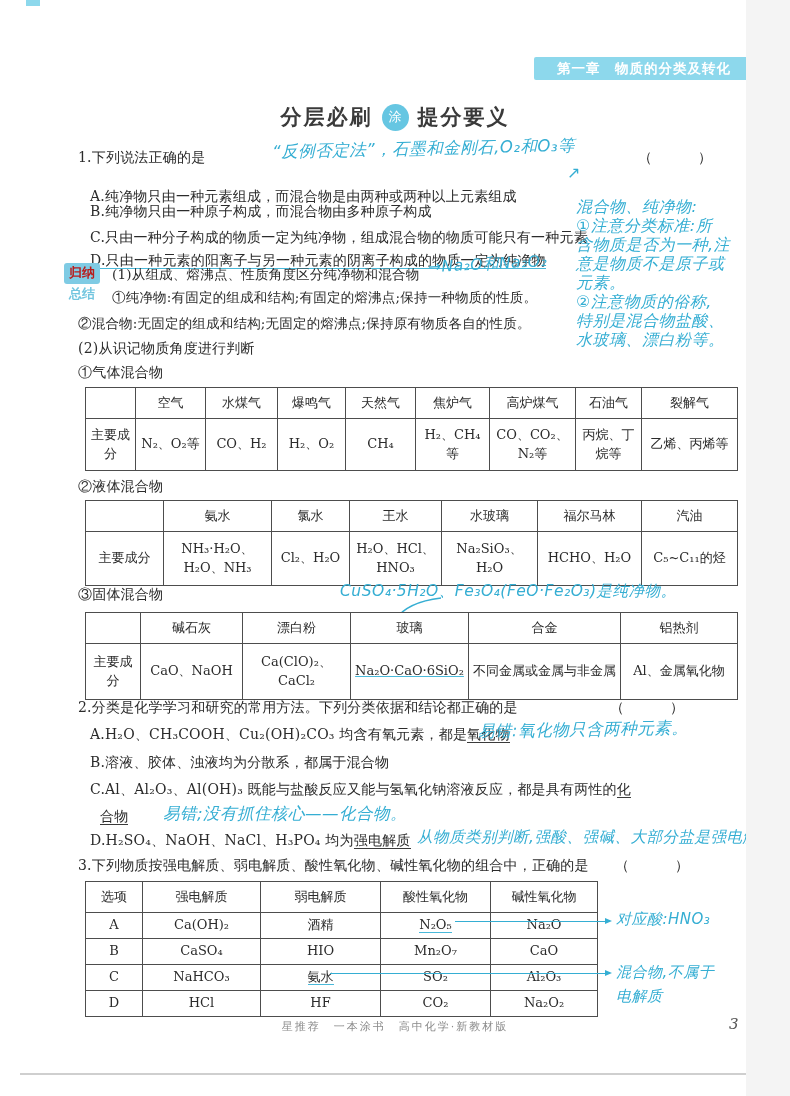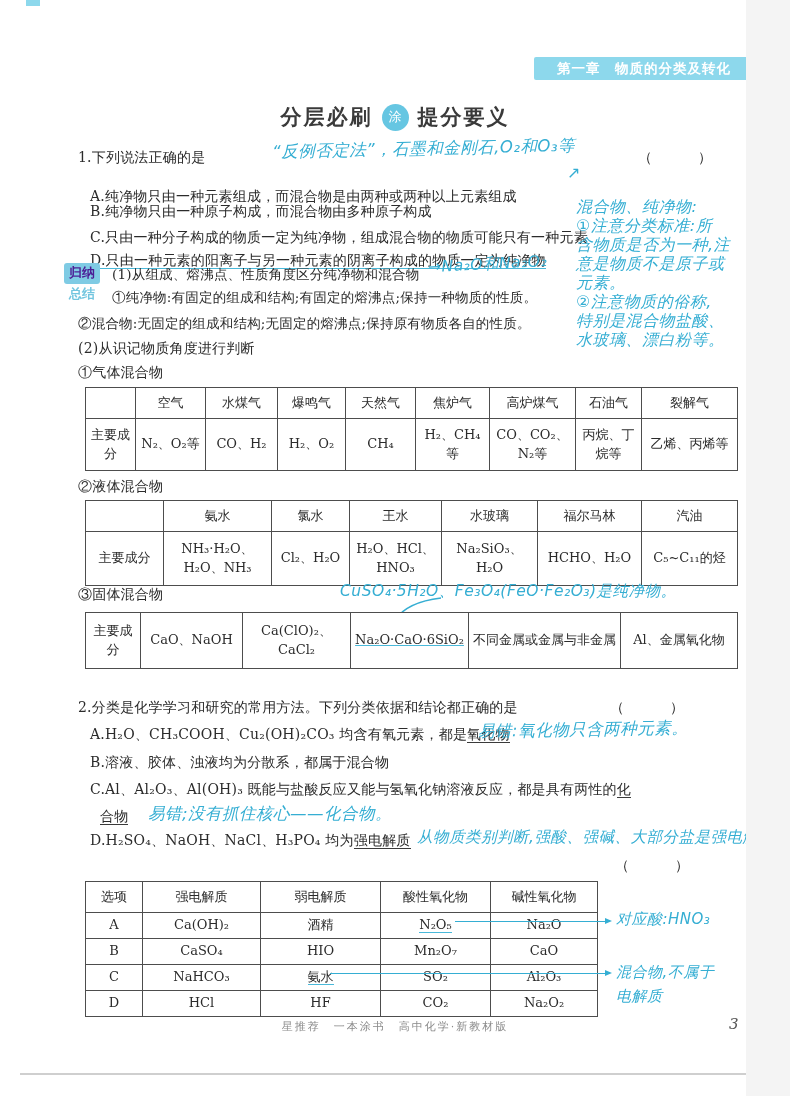--- a/index.html
+++ b/index.html
@@ -25,21 +25,21 @@
   
   .title-row{display:flex;align-items:center;justify-content:center;gap:9px;width:790px;}
   .title-txt{font-family:"DejaVu Sans","Liberation Sans",sans-serif;font-weight:bold;
              font-size:21px;color:#3a3a3a;letter-spacing:2px;}
   .title-circle{width:27px;height:27px;border-radius:50%;background:#66c6e2;color:#fff;
                 display:flex;align-items:center;justify-content:center;font-size:13px;
                 font-family:"DejaVu Sans","Liberation Sans",sans-serif;}
   
   .sum-label{width:36px;text-align:center;font-family:"DejaVu Sans","Liberation Sans",sans-serif;
              font-weight:bold;font-size:13px;line-height:1.45;}
-  .sum-label .top{display:block;background:#7fcbe4;color:#4c1d95;border-radius:3px;padding:1px 2px;}
+  .sum-label .top{display:block;background:#7fcbe4;color:#b91c1c;border-radius:3px;padding:1px 2px;}
   .sum-label .bot{display:block;color:#72c5df;padding-top:1px;}
   
   table.tbl{border-collapse:collapse;table-layout:fixed;background:#fff;}
   table.tbl td{border:1px solid #4d4d4d;text-align:center;vertical-align:middle;
                font-size:13px;padding:2px 2px;line-height:1.45;}
   table.tbl{border:1.5px solid #3b3b3b;}
   td.th{height:26px;}
   
   .arrow-line{height:0;border-top:1.5px solid #35aed3;}
   .arrow-line:after{content:"";position:absolute;right:-7px;top:-4.5px;width:0;height:0;
@@ -179,20 +179,28 @@
   <table class="tbl abs" style="left:85px;top:612px;width:652px;">
     <colgroup>
         <col style="width:55px">
         <col style="width:102px">
         <col style="width:108px">
         <col style="width:118px">
         <col style="width:152px">
         <col style="width:117px">
       </colgroup>
     <tbody>
+        <tr>
+      <td class="th"></td>
+      <td class="th">碱石灰</td>
+      <td class="th">漂白粉</td>
+      <td class="th">玻璃</td>
+      <td class="th">合金</td>
+      <td class="th">铝热剂</td>
+    </tr>
     <tr style="height:56px;">
       <td>主要成分</td>
       <td>CaO、NaOH</td>
       <td>Ca(ClO)₂、CaCl₂</td>
       <td class="ub-text">Na₂O·CaO·6SiO₂</td>
       <td>不同金属或金属与非金属</td>
       <td>Al、金属氧化物</td>
     </tr>
   </tbody>
     </table>
@@ -206,27 +214,28 @@
   <div class="abs hw" style="left:478px;top:719px;font-size:16.5px;transform:rotate(-1deg);">易错:氧化物只含两种元素。</div>
 
   <div class="abs opt" style="left:90px;top:781px;">
     <span>C.Al、Al₂O₃、Al(OH)₃ 既能与盐酸反应又能与氢氧化钠溶液反应，都是具有两性的</span><span class="ud">化</span>
   </div>
 
   <div class="abs opt" style="left:90px;top:754px;">B.溶液、胶体、浊液均为分散系，都属于混合物</div>
   <div class="abs opt" style="left:100px;top:808px;">
     <span class="ud">合物</span>
   </div>
-  <div class="abs hw" style="left:148px;top:803px;font-size:16.5px;">易错;没有抓住核心——化合物。</div>
+  <div class="abs hw" style="left:163px;top:803px;font-size:16.5px;">易错;没有抓住核心——化合物。</div>
 
   <div class="abs opt" style="left:90px;top:832px;">
     <span>D.H₂SO₄、NaOH、NaCl、H₃PO₄ 均为</span><span class="ud">强电解质</span>
   </div>
   <div class="abs hw" style="left:417px;top:827px;font-size:15.5px;">从物质类别判断,强酸、强碱、大部分盐是强电解质。</div>
 
+  <div class="abs stem" style="left:78px;top:857px;">3.下列物质按强电解质、弱电解质、酸性氧化物、碱性氧化物的组合中，正确的是</div>
   <div class="abs bracket" style="left:615px;top:857px;">（　　）</div>
 
   <table class="tbl abs" style="left:85px;top:881px;width:512px;">
     <colgroup>
         <col style="width:57px">
         <col style="width:118px">
         <col style="width:120px">
         <col style="width:110px">
         <col style="width:107px">
       </colgroup>

